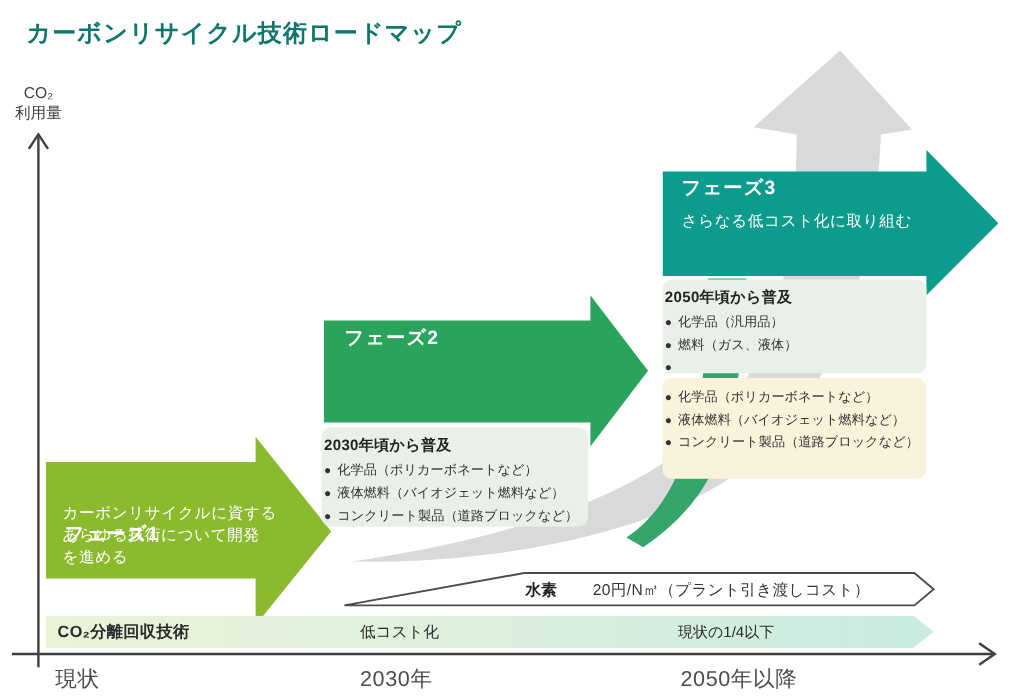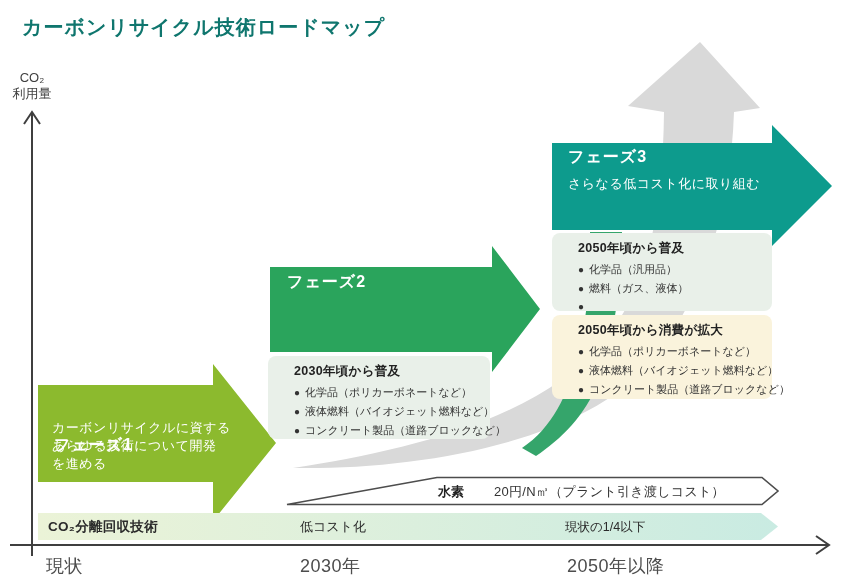--- a/index.html
+++ b/index.html
@@ -32,21 +32,21 @@
   }
   .phase-name{position:absolute;color:#fff;font-weight:bold;font-size:16px;letter-spacing:1px;}
   .phase-desc{position:absolute;color:#fff;font-size:13px;line-height:18px;letter-spacing:0.5px;white-space:pre-line;}
   .phase1 .phase-name{left:16px;top:27px;margin-top:44px;}
   .phase1 .phase-desc{left:14px;top:55px;width:220px;}
   .phase2 .phase-name{left:17px;top:26px;}
   .phase2 .phase-desc{left:17px;top:54px;width:240px;line-height:19px;}
   .phase3 .phase-name{left:16px;top:22px;}
   .phase3 .phase-desc{left:16px;top:50px;width:240px;}
   
-  .infobox{position:absolute;border-radius:8px;padding:7px 26px;box-sizing:border-box;}
+  .infobox{position:absolute;border-radius:8px;padding:7px 2px;box-sizing:border-box;}
   .box-mint{background:#e9f0e9;}
   .box-cream{background:#faf3dc;}
   .infobox1{left:268px;top:356px;width:222px;height:83px;}
   .infobox2{left:552px;top:233px;width:220px;height:78px;}
   .infobox3{left:552px;top:315px;width:220px;height:84px;}
   .box-title{font-size:12.5px;font-weight:bold;color:#222;margin-bottom:3px;letter-spacing:0.3px;}
   .box-item{display:flex;align-items:baseline;font-size:11px;color:#333;line-height:18px;white-space:nowrap;}
   .bullet{font-size:10px;margin-right:5px;color:#333;flex:0 0 auto;}
   
   .h2-label{left:438px;top:483px;font-size:13px;font-weight:bold;color:#222;}
@@ -139,21 +139,20 @@
     <div class="box-item">
       <span class="bullet">●</span>
       <span>燃料（ガス、液体）</span>
     </div>
     <div class="box-item">
       <span class="bullet">●</span>
     </div>
   </div>
 
   <div class="infobox box-cream infobox3">
-    <div class="box-title">2050年頃から消費が拡大</div>
     <div class="box-item">
       <span class="bullet">●</span>
       <span>化学品（ポリカーボネートなど）</span>
     </div>
     <div class="box-item">
       <span class="bullet">●</span>
       <span>液体燃料（バイオジェット燃料など）</span>
     </div>
     <div class="box-item">
       <span class="bullet">●</span>

